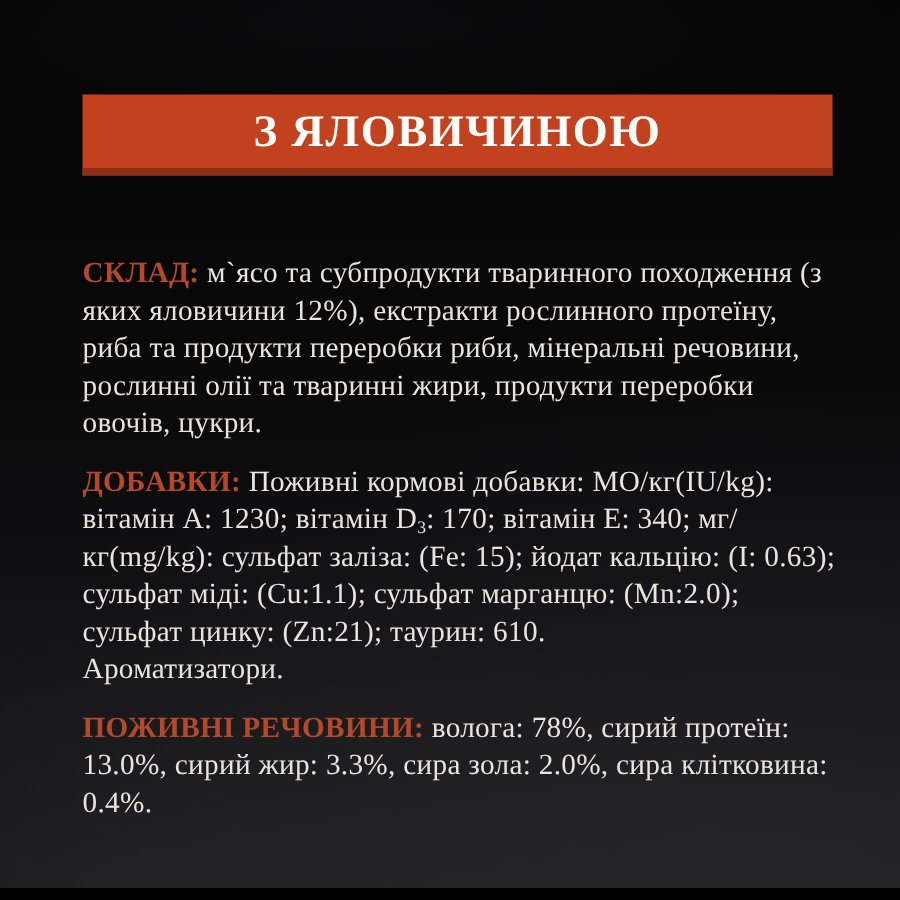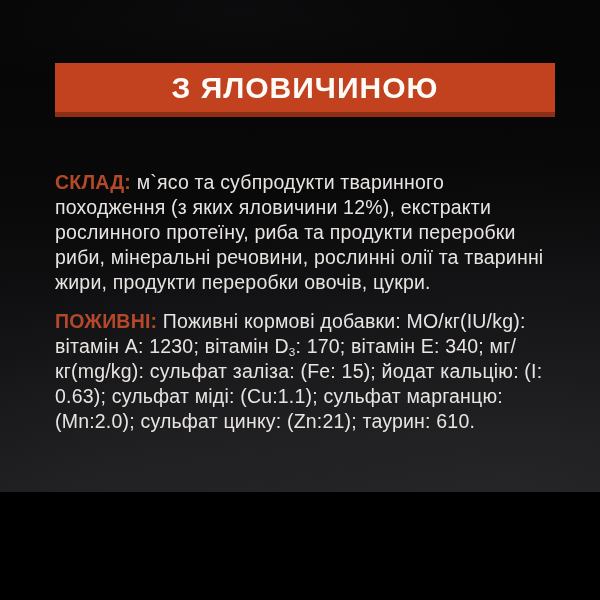--- a/index.html
+++ b/index.html
@@ -6,22 +6,22 @@
     margin: 0;
     padding: 0;
     width: 600px;
     height: 600px;
     overflow: hidden;
     background: #000;
   }
   .canvas {
     position: relative;
     width: 600px;
-    height: 492px;
-    font-family: Liberation Sans, sans-serif;
+    height: 592px;
+    font-family: Liberation Serif, serif;
     background:
       radial-gradient(ellipse 900px 520px at 85% 98%, rgba(62,62,66,0.32), transparent 62%),
       radial-gradient(ellipse 700px 420px at 15% 100%, rgba(52,52,56,0.22), transparent 60%),
       radial-gradient(ellipse 500px 120px at 40% 2%, rgba(40,40,44,0.18), transparent 70%),
       linear-gradient(180deg, #050506 0%, #09090a 40%, #111113 72%, #1a1a1c 100%);
   }
   .banner {
     position: absolute;
     left: 55px;
     top: 63px;
@@ -71,16 +71,17 @@
 <body>
 
 <div class="canvas">
   <header class="banner">
     <span class="banner-title">З ЯЛОВИЧИНОЮ</span>
   </header>
 
   <main class="content">
     <p class="section"><span class="label">СКЛАД:</span><span> м`ясо та субпродукти тваринного походження (з яких яловичини 12%), екстракти рослинного протеїну, риба та продукти переробки риби, мінеральні речовини, рослинні олії та тваринні жири, продукти переробки овочів, цукри.</span></p>
 
-    <p class="section"><span class="label">ПОЖИВНІ:</span><span> Поживні кормові добавки: МО/кг(IU/kg): вітамін A: 1230; вітамін D</span><sub class="sub">3</sub><span>: 170; вітамін E: 340; мг/кг(mg/kg): сульфат заліза: (Fe: 15); йодат кальцію: (I: 0.63); сульфат міді: (Cu:1.1); сульфат марганцю: (Mn:2.0); сульфат цинку: (Zn:21); таурин: 610.</span></p>
+    <p class="section"><span class="label">ДОБАВКИ:</span><span> Поживні кормові добавки: МО/кг(IU/kg): вітамін A: 1230; вітамін D</span><sub class="sub">3</sub><span>: 170; вітамін E: 340; мг/кг(mg/kg): сульфат заліза: (Fe: 15); йодат кальцію: (I: 0.63); сульфат міді: (Cu:1.1); сульфат марганцю: (Mn:2.0); сульфат цинку: (Zn:21); таурин: 610.</span><span class="block">Ароматизатори.</span></p>
 
+    <p class="section"><span class="label">ПОЖИВНІ РЕЧОВИНИ:</span><span> волога: 78%, сирий протеїн: 13.0%, сирий жир: 3.3%, сира зола: 2.0%, сира клітковина: 0.4%.</span></p>
   </main>
 </div>
 
 </body></html>

